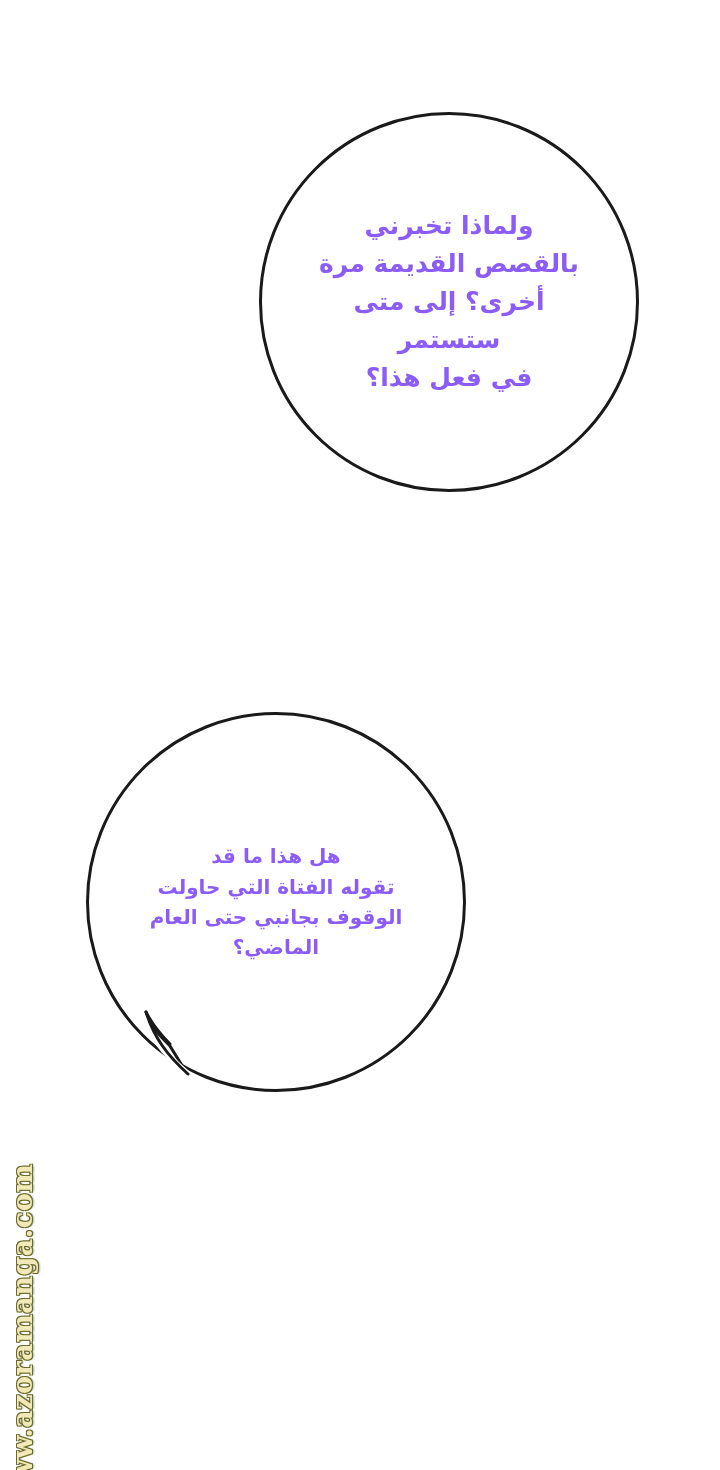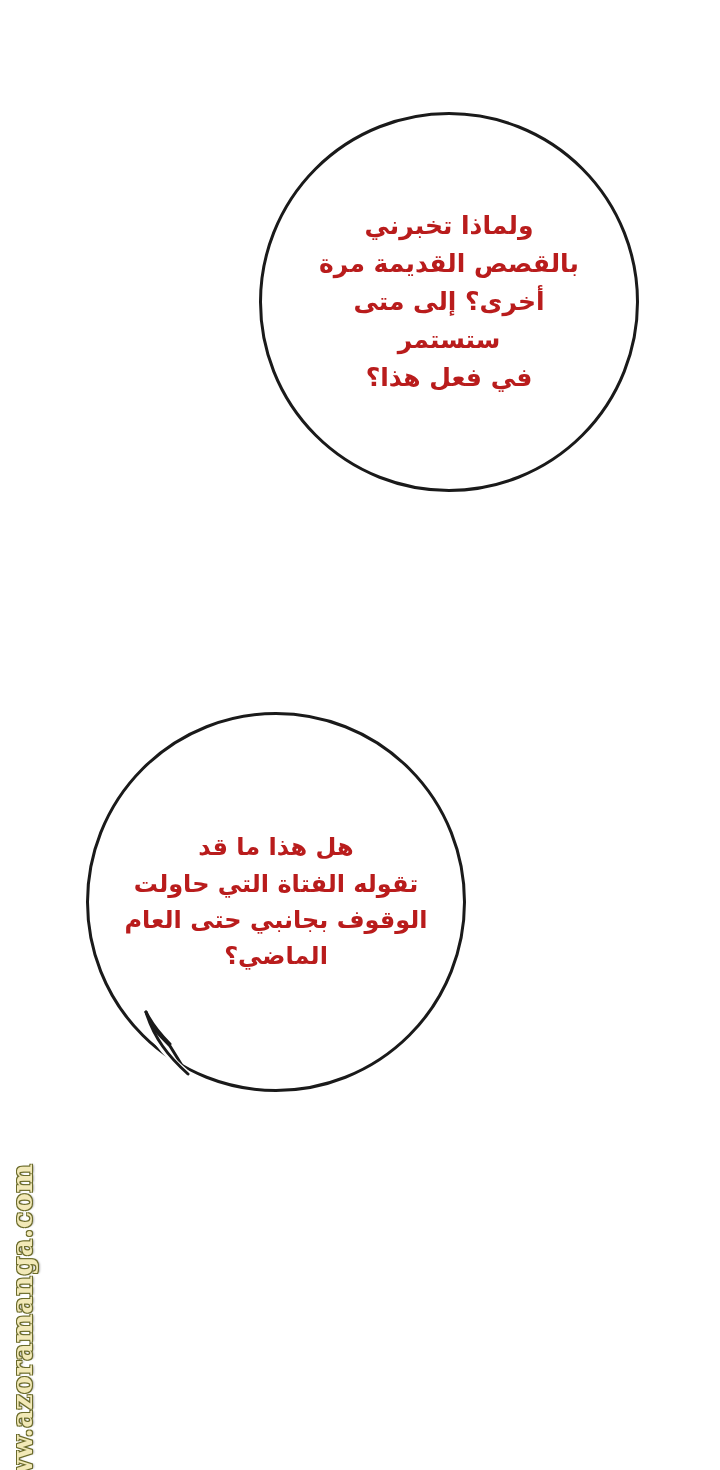--- a/index.html
+++ b/index.html
@@ -24,21 +24,21 @@
     border-radius: 50%;
     background: #ffffff;
     display: flex;
     align-items: center;
     justify-content: center;
   }
   .bubble-text {
     direction: rtl;
     unicode-bidi: embed;
     text-align: center;
-    color: #b91c1c;
+    color: #8b5cf6;
     font-weight: 700;
     line-height: 1.52;
     white-space: pre-line;
     padding: 0 12px;
   }
 
   #bubble-1 {
     left: 259px;
     top: 112px;
     width: 380px;
@@ -49,21 +49,21 @@
     width: 300px;
   }
 
   #bubble-2 {
     left: 86px;
     top: 712px;
     width: 380px;
     height: 380px;
   }
   #bubble-2 .bubble-text {
-    font-size: 24px;
+    font-size: 20px;
     width: 310px;
   }
 
   
   #bubble-2-tail {
     position: absolute;
     left: 140px;
     top: 1010px;
     width: 90px;
     height: 90px;

